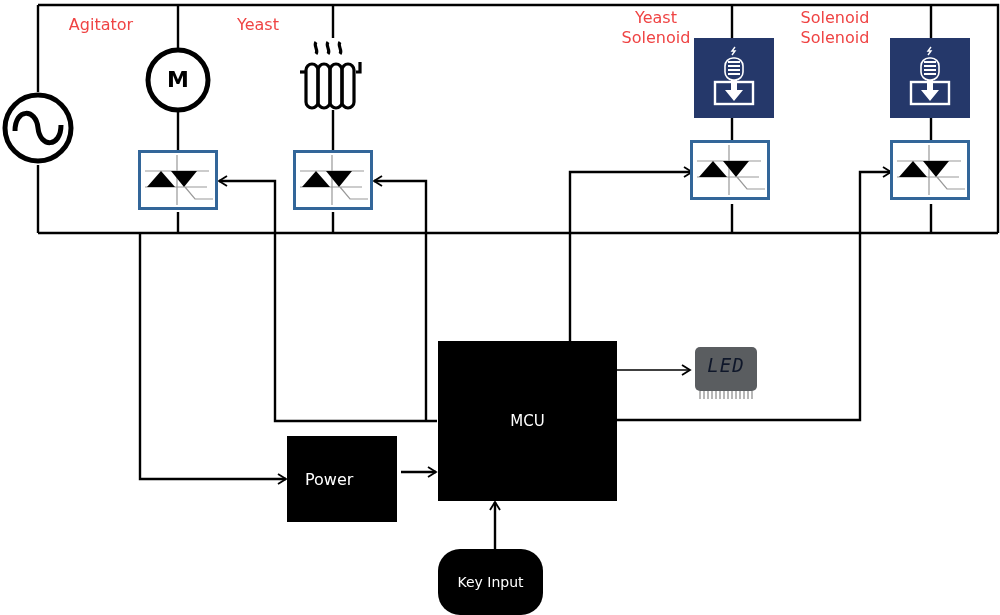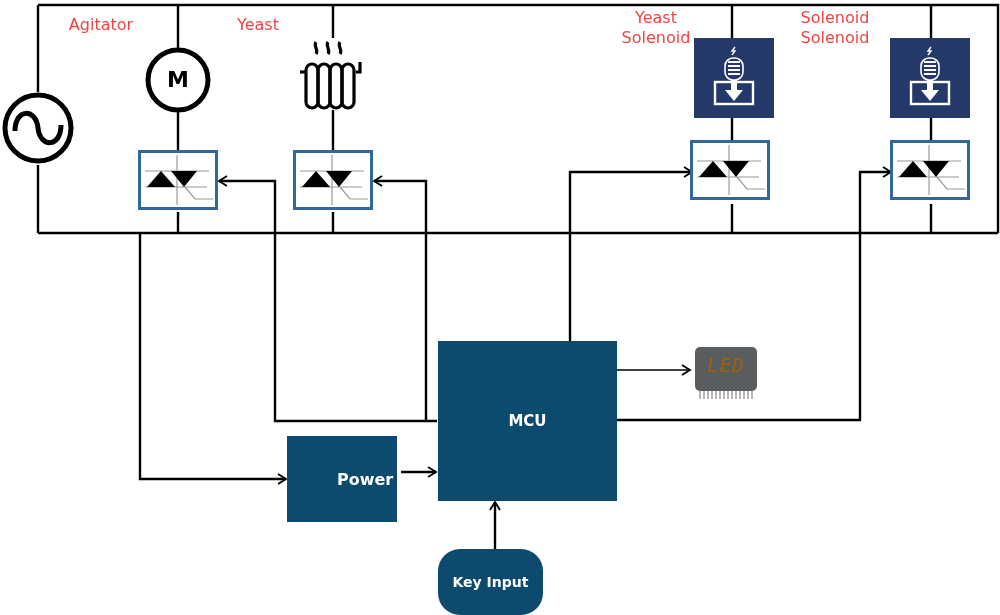--- a/index.html
+++ b/index.html
@@ -1,21 +1,21 @@
 <!DOCTYPE html>
 <html><head>
 <meta charset="utf-8">
 <style>
   html, body { margin: 0; padding: 0; background: #ffffff; }
   body { width: 1000px; height: 615px; position: relative; overflow: hidden; font-family: "DejaVu Sans", sans-serif; }
   svg { position: absolute; left: 0; top: 0; }
   .wire { stroke: #000; stroke-width: 2.4; fill: none; }
   .thin { stroke: #000; stroke-width: 1.6; fill: none; }
   .lbl { position: absolute; color: #ef4444; font-family: "DejaVu Sans", sans-serif; font-size: 16px; text-align: center; line-height: 20px; }
-  .block { position: absolute; background: #0c4a6e; color: #fff; font-family: "DejaVu Sans", sans-serif; display: flex; align-items: center; justify-content: center; font-weight: bold; }
+  .block { position: absolute; background: #000000; color: #fff; font-family: "DejaVu Sans", sans-serif; display: flex; align-items: center; justify-content: center; }
   .block span { font-size: 15px; }
   .triac { position: absolute; width: 80px; height: 60px; box-sizing: border-box; border: 3px solid #336699; background: #fff; }
   .sol { position: absolute; width: 80px; height: 80px; background: #25386a; }
   .led { position: absolute; width: 64px; height: 46px; }
 </style>
 </head>
 <body>
 
 <svg width="1000" height="615" viewBox="0 0 1000 615">
   <defs>
@@ -141,25 +141,25 @@
     <path d="M36,2 v50 M4,18 h64 M4,34 h62 M44,34 l10,12 h18" stroke="#999" stroke-width="1.2" fill="none"></path>
     <path d="M6,34 L20,18 L34,34 Z" fill="#000"></path>
     <path d="M30,18 L56,18 L43,34 Z" fill="#000"></path>
   </svg>
 </div>
 
 <div class="block" style="left:438px;top:341px;width:179px;height:160px;">
   <span>MCU</span>
 </div>
 <div class="block" style="left:287px;top:436px;width:110px;height:86px;justify-content:flex-start;padding-left:18px;box-sizing:border-box;">
-  <span style="font-size:16px;margin-left:32px;">Power</span>
+  <span style="font-size:16px;">Power</span>
 </div>
 <div class="block" style="left:438px;top:549px;width:105px;height:66px;border-radius:22px;">
   <span style="font-size:14px;">Key Input</span>
 </div>
 
 <div class="led" style="left:694px;top:346px;">
   <svg width="64" height="60" viewBox="0 0 64 60">
     <rect x="1" y="1" width="62" height="44" rx="5" fill="#5a5d60"></rect>
     <path d="M6,45 v8 M10,45 v8 M14,45 v8 M18,45 v8 M22,45 v8 M26,45 v8 M30,45 v8 M34,45 v8 M38,45 v8 M42,45 v8 M46,45 v8 M50,45 v8 M54,45 v8 M58,45 v8" stroke="#888" stroke-width="1.2"></path>
   </svg>
-  <div style="position:absolute;left:0;top:8px;width:64px;text-align:center;color:#a16207;font-family:'DejaVu Sans Mono',monospace;font-style:italic;font-size:19px;letter-spacing:1px;">LED</div>
+  <div style="position:absolute;left:0;top:8px;width:64px;text-align:center;color:#0f172a;font-family:'DejaVu Sans Mono',monospace;font-style:italic;font-size:19px;letter-spacing:1px;">LED</div>
 </div>
 
 </body></html>

